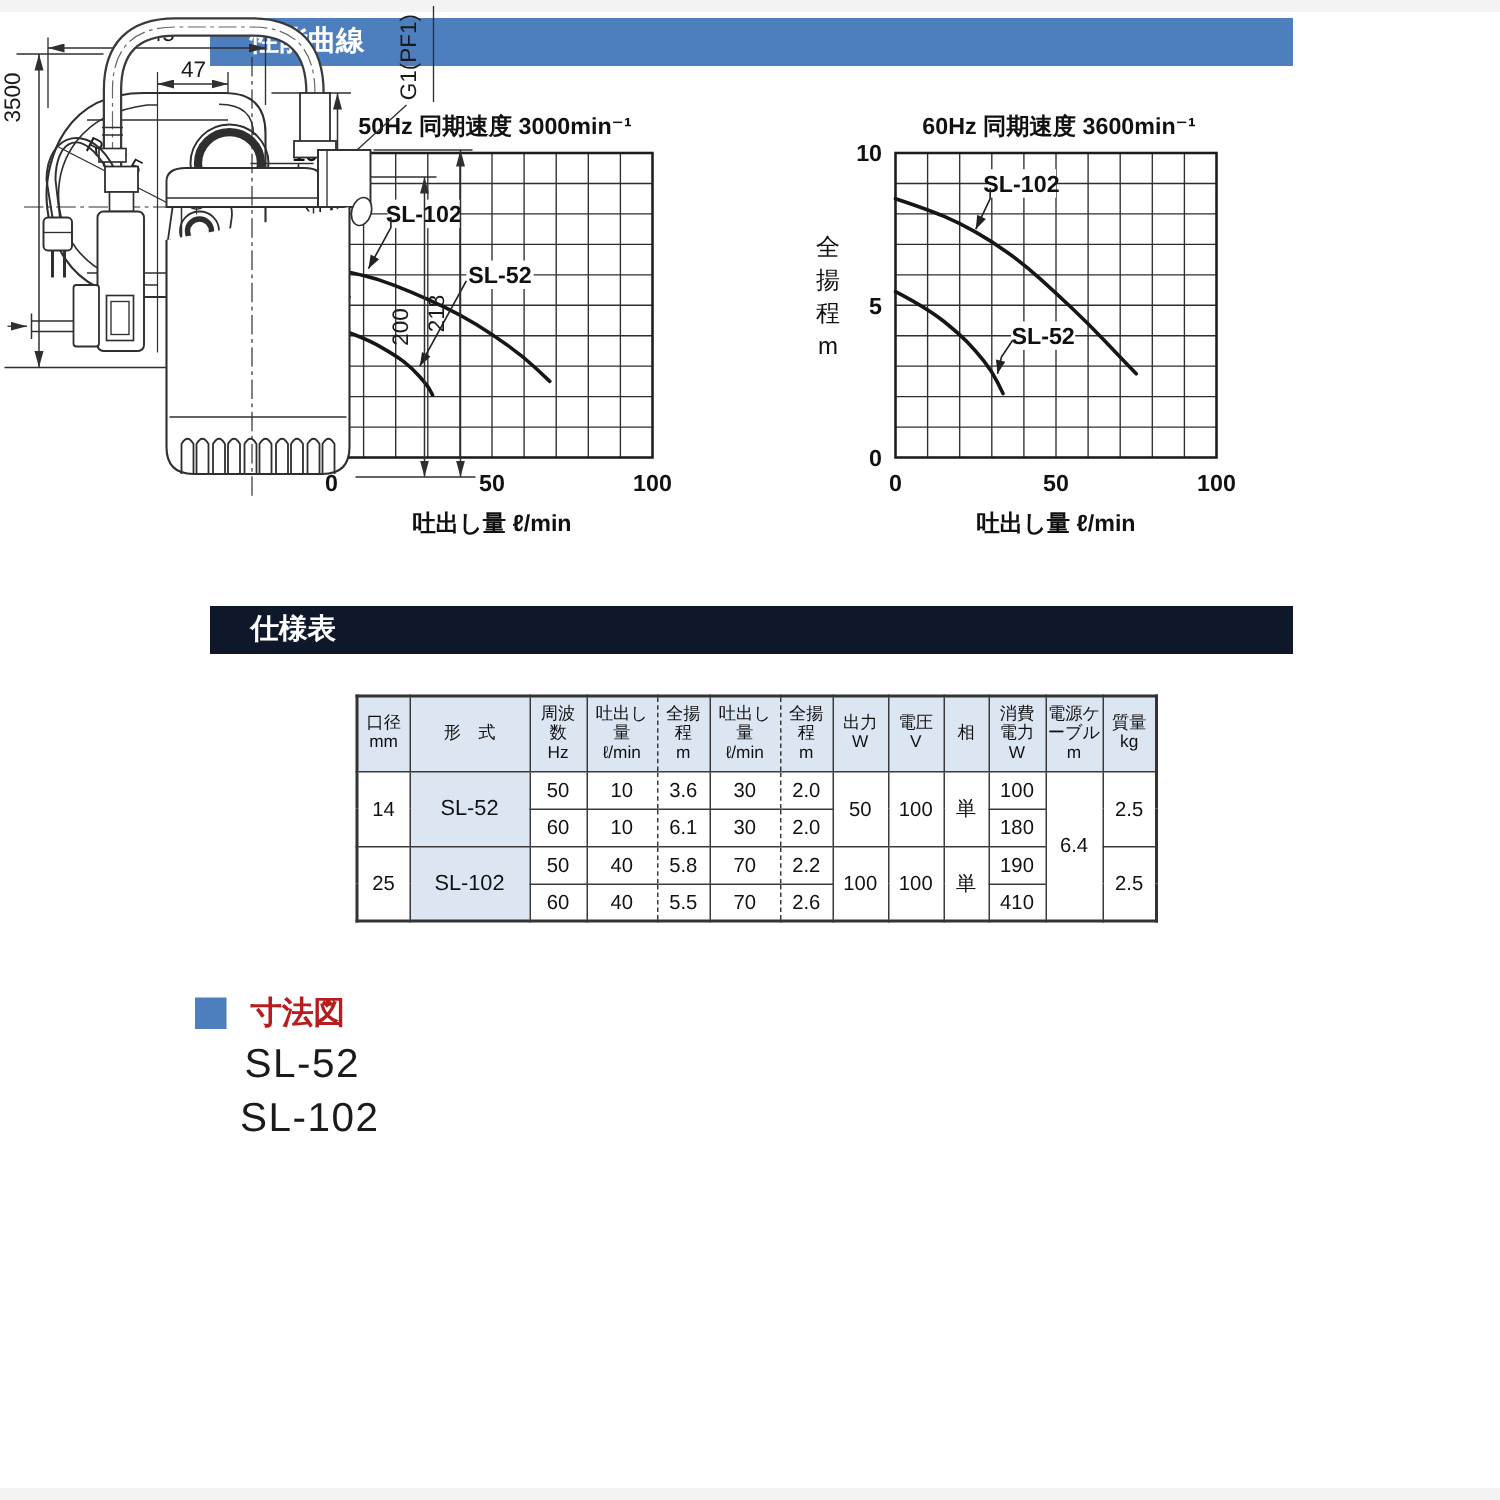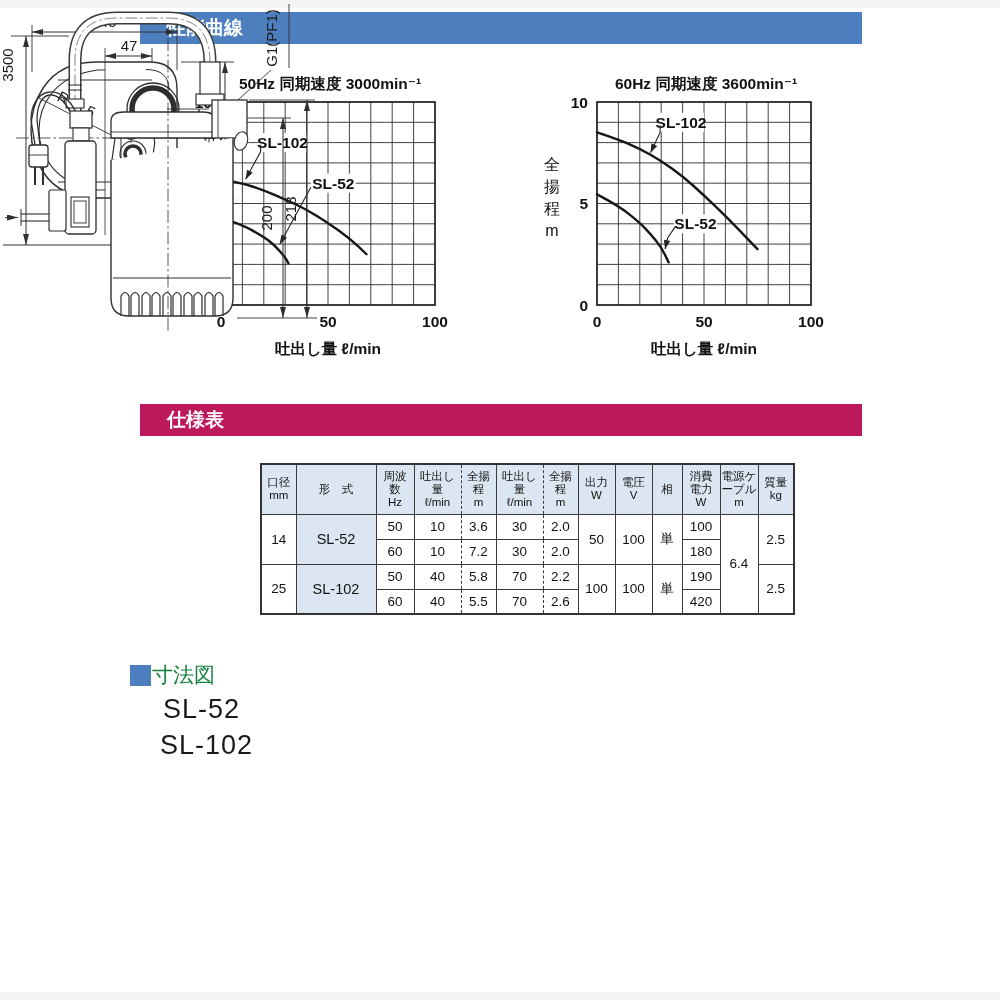--- a/index.html
+++ b/index.html
@@ -3,39 +3,39 @@
 <meta charset="utf-8">
 <style>
   html,body{margin:0;padding:0;}
   body{width:1000px;height:1000px;position:relative;background:#ffffff;
        font-family:"Liberation Sans","DejaVu Sans",sans-serif;color:#111;overflow:hidden;}
   .edge-strip{position:absolute;left:0;width:1000px;height:8px;background:#f3f3f3;}
   .bar{position:absolute;left:140px;width:722px;height:32px;line-height:32px;
        color:#fff;font-size:19px;font-weight:bold;padding-left:0;box-sizing:border-box;}
   .bar span{margin-left:27px;}
   #bar-perf{top:12px;background:#4d7fbe;}
-  #bar-spec{top:404px;background:#be185d;}
+  #bar-spec{top:404px;background:#0f172a;}
   svg{position:absolute;}
   #chart-50{left:150px;top:58px;}
   #chart-60{left:525px;top:58px;}
   
-  #spec-table{position:absolute;left:237px;top:463px;border-collapse:collapse;table-layout:fixed;width:533px;margin-left:23px;}
+  #spec-table{position:absolute;left:237px;top:463px;border-collapse:collapse;table-layout:fixed;width:533px;}
   #spec-table th,#spec-table td{border:1px solid #3a3a3a;text-align:center;vertical-align:middle;padding:0;}
   #spec-table{border:2px solid #333;}
   #spec-table th{background:#dce6f2;font-weight:normal;font-size:11.5px;line-height:1.12;white-space:pre-line;}
   #spec-table td{font-size:13.5px;background:#fff;}
   #spec-table td.model{background:#dce6f2;font-size:14.5px;}
   #spec-table tr.hd{height:50px;}
   #spec-table tr.r{height:25px;}
   #spec-table .dl{border-left:1px dashed #3a3a3a;}
   #spec-table .nr{border-right:0;}
   
   #dim-head{position:absolute;left:130px;top:661px;display:flex;align-items:center;}
   #dim-square{width:21px;height:21px;background:#4d7fbe;display:inline-block;}
-  #dim-title{color:#15803d;font-size:21px;font-weight:normal;margin-left:1px;}
+  #dim-title{color:#b91c1c;font-size:21px;font-weight:bold;margin-left:16px;}
   .dim-model{position:absolute;color:#1a1a1a;font-size:27px;letter-spacing:1px;}
   #dim-model-0{left:163px;top:694px;}
   #dim-model-1{left:160px;top:730px;}
   text{font-family:"Liberation Sans","DejaVu Sans",sans-serif;}
 </style>
 </head>
 <body>
 
 <div class="edge-strip" style="top:0"></div>
 <div class="edge-strip" style="top:992px"></div>
@@ -192,21 +192,21 @@
     <td rowspan="2">50</td>
     <td rowspan="2">100</td>
     <td rowspan="2">単</td>
     <td>100</td>
     <td rowspan="4">6.4</td>
     <td rowspan="2">2.5</td>
   </tr>
   <tr class="r">
     <td>60</td>
     <td class="nr">10</td>
-    <td class="dl">7.2</td>
+    <td class="dl">6.1</td>
     <td class="nr">30</td>
     <td class="dl">2.0</td>
     <td>180</td>
   </tr>
   <tr class="r">
     <td rowspan="2">25</td>
     <td rowspan="2" class="model">SL-102</td>
     <td>50</td>
     <td class="nr">40</td>
     <td class="dl">5.8</td>
@@ -217,21 +217,21 @@
     <td rowspan="2">単</td>
     <td>190</td>
     <td rowspan="2">2.5</td>
   </tr>
   <tr class="r">
     <td>60</td>
     <td class="nr">40</td>
     <td class="dl">5.5</td>
     <td class="nr">70</td>
     <td class="dl">2.6</td>
-    <td>420</td>
+    <td>410</td>
   </tr>
 </tbody>
   </table>
 
 <div id="dim-head">
   <span id="dim-square"></span>
   <span id="dim-title">寸法図</span>
 </div>
 <div class="dim-model" id="dim-model-0">SL-52</div>
 <div class="dim-model" id="dim-model-1">SL-102</div>

